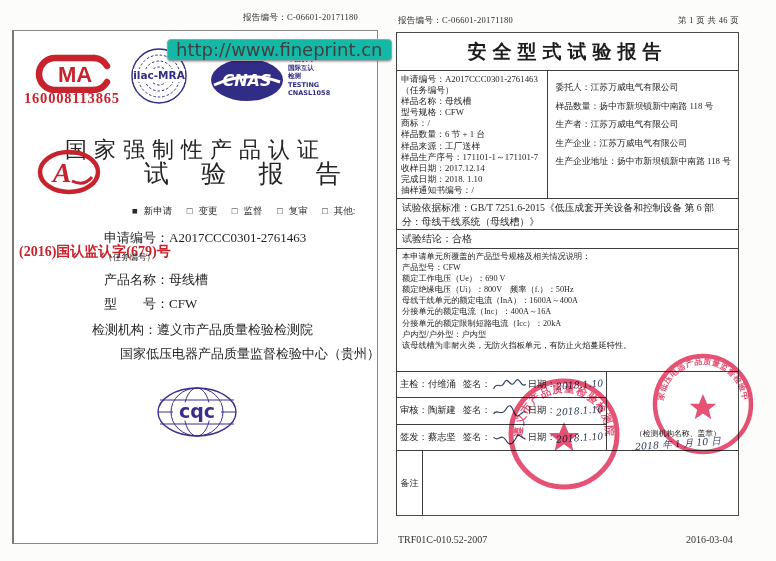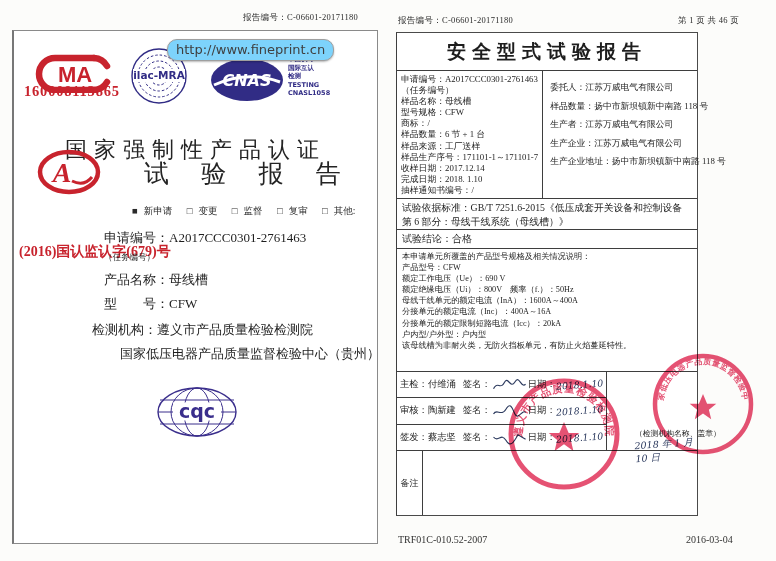--- a/index.html
+++ b/index.html
@@ -1,35 +1,35 @@
 <!DOCTYPE html>
 <html><head>
 <meta charset="utf-8">
 <style>
   html,body{margin:0;padding:0;}
   body{width:776px;height:561px;background:#fafaf8;font-family:"Liberation Serif","DejaVu Serif",serif;color:#1d1d1d;}
   .canvas{position:relative;width:776px;height:561px;overflow:hidden;background:#fcfcfa;}
   .abs{position:absolute;}
   .page{position:absolute;background:#fff;box-sizing:border-box;}
   .page-left{left:12px;top:30px;width:366px;height:514px;border:1px solid #8a8a8a;border-left:2px solid #777;}
-  .page-right{left:396px;top:32px;width:302px;height:484px;border:1px solid #4a4a4a;border-left:1.5px solid #3e3e3e;}
+  .page-right{left:396px;top:32px;width:343px;height:484px;border:1px solid #4a4a4a;border-left:1.5px solid #3e3e3e;}
   .tiny-hdr{font-size:8.5px;color:#2a2a2a;letter-spacing:.3px;}
   .red{color:#c8232d;}
   .navy{color:#312c85;}
   .cert-title{width:100%;text-align:center;font-size:22px;letter-spacing:7px;color:#242424;margin-top:12px;}
   .report-title{font-size:25px;letter-spacing:13px;color:#242424;}
   .chk-row{font-size:9.5px;color:#2a2a2a;white-space:nowrap;}
   .chk-row span{margin-right:6px;}
   .f-line{font-size:13px;color:#1e1e1e;white-space:nowrap;}
   .f-small{font-size:8.5px;}
   .cma-num{font-size:14.5px;font-weight:bold;letter-spacing:.8px;}
   .cnas-side{font-size:6.5px;font-weight:bold;line-height:8.5px;font-family:"DejaVu Sans",sans-serif;}
-  .wm-box{background:#7dd3fc;border:1px solid #9f9f9f;border-radius:10px;box-shadow:0 1px 2px rgba(0,0,0,.28);
+  .wm-box{background:#14b8a6;border:1px solid #9f9f9f;border-radius:4px;box-shadow:0 1px 2px rgba(0,0,0,.28);
           height:20px;line-height:20px;padding:0 8px;font-family:"DejaVu Sans",sans-serif;
-          font-size:13px;color:#3f3f3f;z-index:6;white-space:nowrap;}
+          font-size:18px;color:#3f3f3f;z-index:6;white-space:nowrap;}
   .cal-reg{font-size:14px;font-weight:bold;white-space:nowrap;margin-top:44px;}
   
   .rp-title{height:38px;border-bottom:1px solid #3e3e3e;display:flex;align-items:center;justify-content:center;
             font-size:19px;font-weight:bold;letter-spacing:6px;box-sizing:border-box;}
   .rp-info{display:flex;height:128px;border-bottom:1px solid #3e3e3e;box-sizing:border-box;}
   .rp-info-left{width:154px;border-right:1px solid #3e3e3e;box-sizing:border-box;padding:3px 4px;}
   .rp-info-left .row{font-size:8.8px;line-height:11.1px;white-space:nowrap;}
   .rp-info-right{flex:1;box-sizing:border-box;padding:7px 7px;}
   .rp-info-right .row{font-size:8.8px;line-height:18.6px;white-space:nowrap;}
   .rp-std{height:31px;border-bottom:1px solid #3e3e3e;box-sizing:border-box;padding:2px 5px;font-size:9.8px;line-height:13.5px;}
@@ -58,21 +58,21 @@
   <div class="abs tiny-hdr" style="left:243px;top:12px;"><span>报告编号：</span><span>C-06601-20171180</span></div>
 
   <div class="page page-left">
 
     <svg class="abs" style="left:14px;top:22px;" width="92" height="40" viewBox="0 0 92 40">
       <path d="M66,5 H27 A15.5,15.5 0 0 0 27,37 H66" stroke="#c8232d" stroke-width="6.5" fill="none" stroke-linecap="round"></path>
       <path d="M66,5 A16,16 0 0 1 79,13" stroke="#c8232d" stroke-width="6.5" fill="none" stroke-linecap="round"></path>
       <path d="M66,37 A16,16 0 0 0 79,29" stroke="#c8232d" stroke-width="6.5" fill="none" stroke-linecap="round"></path>
       <text x="47" y="29" text-anchor="middle" font-family="Liberation Sans,sans-serif" font-size="22" font-weight="bold" fill="#c8232d">MA</text>
     </svg>
-    <div class="abs red cma-num" style="left:10px;top:52px;">160008113865</div>
+    <div class="abs red cma-num" style="left:10px;top:59px;">160008113865</div>
 
     <svg class="abs" style="left:116px;top:16px;" width="58" height="58" viewBox="0 0 58 58">
       <circle cx="29" cy="29" r="27" stroke="#312c85" stroke-width="1.4" fill="none"></circle>
       <circle cx="29" cy="29" r="21" stroke="#312c85" stroke-width="1" fill="none" stroke-dasharray="2.5,2"></circle>
       <circle cx="29" cy="29" r="15" stroke="#312c85" stroke-width="1" fill="none" stroke-dasharray="2.5,2"></circle>
       <circle cx="29" cy="29" r="9" stroke="#312c85" stroke-width="1" fill="none" stroke-dasharray="2.5,2"></circle>
       <rect x="3" y="22" width="52" height="13" fill="#ffffff"></rect>
       <text x="29" y="32" text-anchor="middle" font-family="DejaVu Sans,sans-serif" font-size="10.5" font-weight="bold" fill="#312c85">ilac-MRA</text>
     </svg>
 

